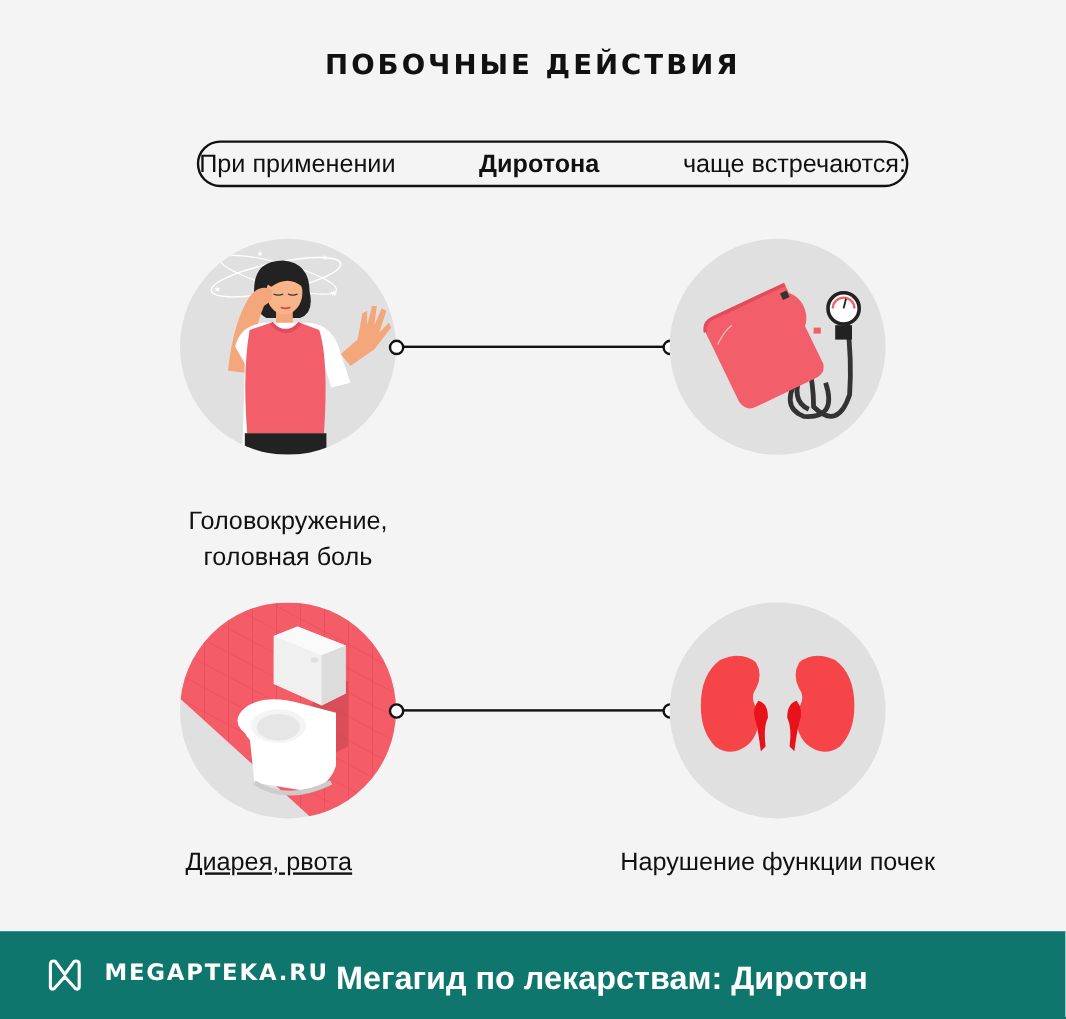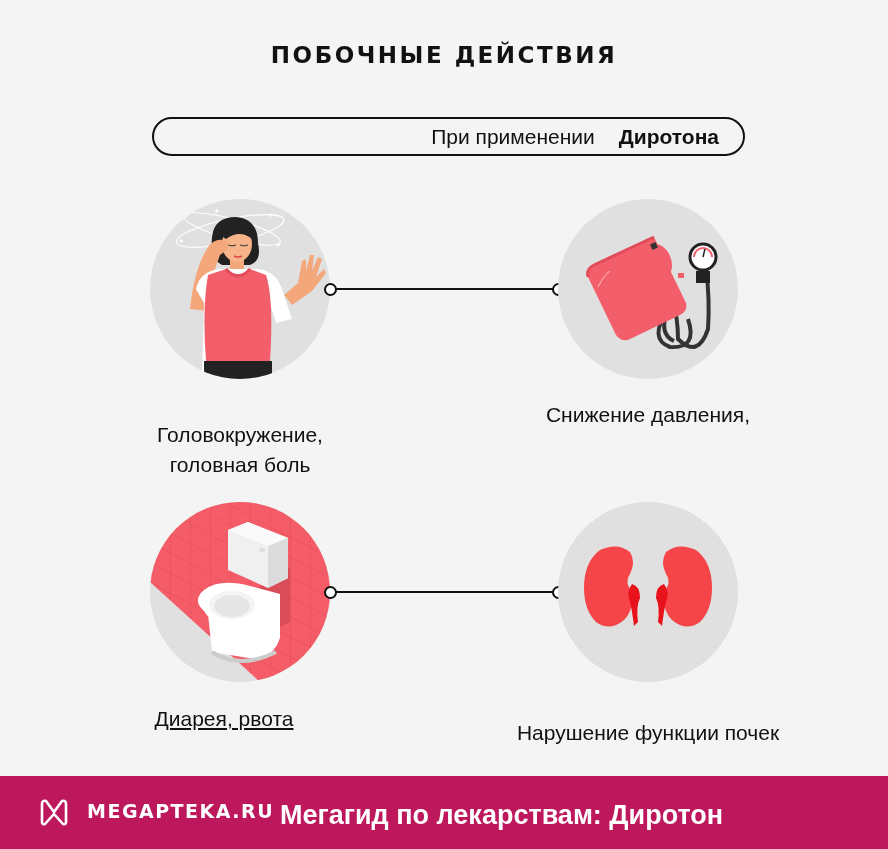--- a/index.html
+++ b/index.html
@@ -5,60 +5,61 @@
   html, body { margin: 0; padding: 0; }
   body {
     width: 888px; height: 849px; background: #f4f4f4; position: relative; overflow: hidden;
     font-family: "Liberation Sans", "DejaVu Sans", sans-serif; color: #111;
   }
   .title {
     position: absolute; left: 0; top: 42px; width: 888px; text-align: center;
     font-family: "DejaVu Sans", sans-serif; font-weight: bold; font-size: 23px; letter-spacing: 2.5px; color: #111;
   }
   .subtitle-pill {
-    position: absolute; left: 152px; top: 117px; width: 593px; height: 39px;
+    position: absolute; left: 164px; top: 117px; width: 593px; height: 39px;
     border: 2px solid #111; border-radius: 20px; box-sizing: border-box;
-    display: flex; align-items: center; justify-content: flex-end;
-    font-size: 21px; color: #111; white-space: nowrap;
+    display: flex; align-items: center; justify-content: space-between;
+    font-size: 21px; color: #111; white-space: nowrap; gap: 16px;
   }
   .subtitle-pill b { font-weight: bold; margin: 0 24px; }
   .circle {
     position: absolute; width: 180px; height: 180px; border-radius: 50%;
     background: #e0e0e0; overflow: hidden;
   }
   .circle svg { position: absolute; left: 0; top: 0; }
   .connector { position: absolute; height: 2px; background: #111; }
   .dot {
     position: absolute; width: 9px; height: 9px; border: 2px solid #111; border-radius: 50%;
     background: #fff; box-sizing: content-box;
   }
   .label {
     position: absolute; text-align: center; font-size: 21px; line-height: 30px; color: #111;
   }
   .footer {
-    position: absolute; left: 0; top: 776px; width: 888px; height: 73px; background: #be185d;
+    position: absolute; left: 0; top: 776px; width: 888px; height: 73px; background: #0f766e;
     display: flex; align-items: center;
   }
   .footer .logo-icon { position: absolute; left: 38px; top: 22px; }
   .footer .brand {
     position: absolute; left: 87px; top: 24px; color: #fff; font-family: "DejaVu Sans", sans-serif;
     font-weight: bold; font-size: 19px; letter-spacing: 1.5px;
   }
   .footer .tagline {
     position: absolute; left: 280px; top: 24px; color: #fff; font-weight: bold; font-size: 27px;
   }
 </style>
 </head>
 <body>
 
 <div class="title">ПОБОЧНЫЕ ДЕЙСТВИЯ</div>
 
 <div class="subtitle-pill">
   <span>При применении</span>
   <b>Диротона</b>
+  <span>чаще встречаются:</span>
 </div>
 
 <div class="circle" style="left:150px; top:199px;">
   <svg width="180" height="180" viewBox="0 0 180 180">
 
     <ellipse cx="80" cy="32" rx="55" ry="12" fill="none" stroke="#fff" stroke-width="1.2" transform="rotate(-12 80 32)"></ellipse>
     <ellipse cx="82" cy="30" rx="50" ry="10" fill="none" stroke="#fff" stroke-width="1" transform="rotate(15 82 30)"></ellipse>
     <text x="28" y="44" fill="#fff" font-size="7">★</text>
     <text x="118" y="18" fill="#fff" font-size="6">★</text>
     <text x="125" y="48" fill="#fff" font-size="7">★</text>
@@ -112,21 +113,20 @@
     <path d="M136 58 A9 9 0 0 1 154 58" stroke="#f25e6a" stroke-width="2" fill="none"></path>
     <line x1="145" y1="58" x2="147" y2="50" stroke="#222" stroke-width="1.5"></line>
   </svg>
 </div>
 
 <div class="label" style="left:120px; top:420px; width:240px;">
   <div>Головокружение,</div>
   <div>головная боль</div>
 </div>
 <div class="label" style="left:468px; top:400px; width:360px;">
-  <div>Снижение давления,</div>
 </div>
 
 <div class="circle" style="left:150px; top:502px;">
   <svg width="180" height="180" viewBox="0 0 180 180">
     <defs>
       <pattern id="tiles" width="20" height="20" patternUnits="userSpaceOnUse" patternTransform="skewY(28)">
         <rect width="20" height="20" fill="#f45c67"></rect>
         <path d="M0 0 L20 0 M0 0 L0 20" stroke="#e44a57" stroke-width="1"></path>
       </pattern>
     </defs>
@@ -156,21 +156,21 @@
     <path d="M42 48 Q60 40 72 50 Q78 60 72 72 Q66 80 74 90 Q76 108 66 118 Q52 130 38 120 Q26 108 26 86 Q26 60 42 48 Z" fill="#f64548"></path>
     <path d="M138 48 Q120 40 108 50 Q102 60 108 72 Q114 80 106 90 Q104 108 114 118 Q128 130 142 120 Q154 108 154 86 Q154 60 138 48 Z" fill="#f64548"></path>
     <path d="M74 82 Q82 84 82 96 Q78 104 80 120 L76 124 Q74 108 72 100 Q68 90 74 82 Z" fill="#e8121b"></path>
     <path d="M106 82 Q98 84 98 96 Q102 104 100 120 L104 124 Q106 108 108 100 Q112 90 106 82 Z" fill="#e8121b"></path>
   </svg>
 </div>
 
 <div class="label" style="left:104px; top:704px; width:240px;text-decoration:underline;">
   <div>Диарея, рвота</div>
 </div>
-<div class="label" style="left:468px; top:704px; width:360px;margin-top:14px;">
+<div class="label" style="left:468px; top:704px; width:360px;">
   <div>Нарушение функции почек</div>
 </div>
 
 <div class="footer">
   <span class="logo-icon">
     <svg width="32" height="28" viewBox="0 0 32 28">
       <path d="M4 24 L4 6 Q4 2 8 3 L16 14 L24 3 Q28 2 28 6 L28 24 Q28 27 25 26 L16 16 L7 26 Q4 27 4 24 Z" fill="none" stroke="#fff" stroke-width="2.6" stroke-linejoin="round"></path>
     </svg>
   </span>
   <span class="brand">MEGAPTEKA.RU</span>

